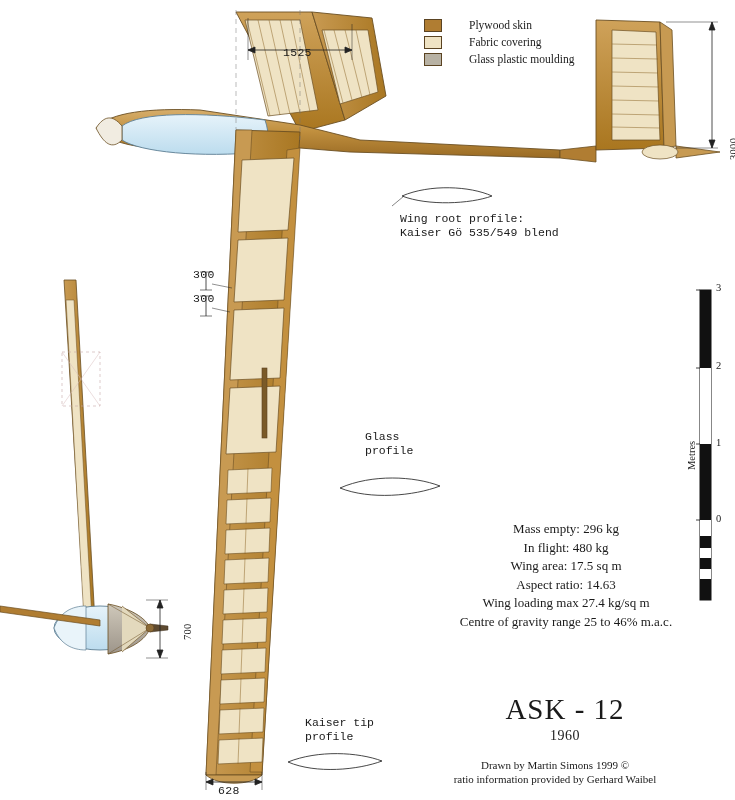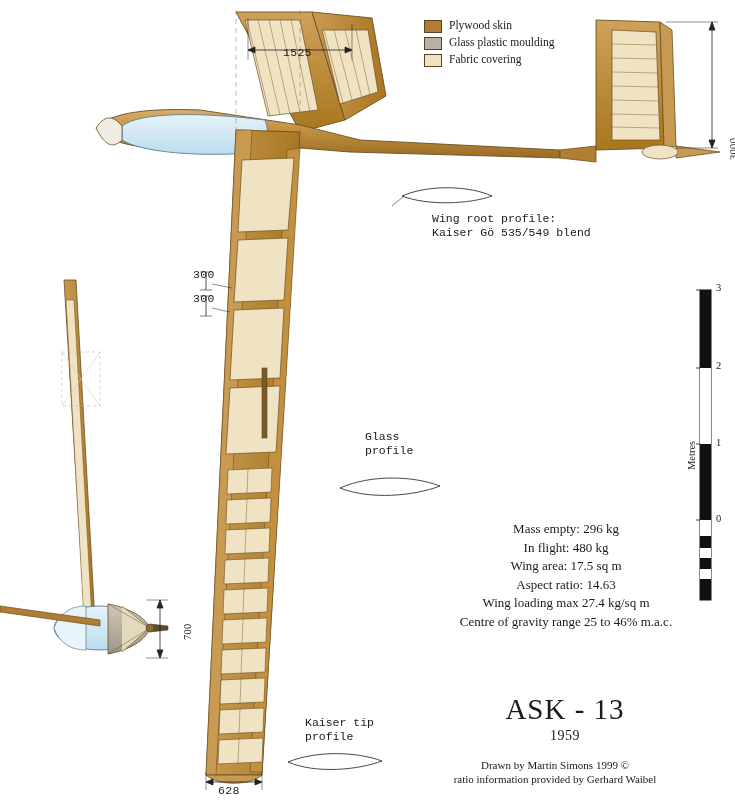--- a/index.html
+++ b/index.html
@@ -9,21 +9,21 @@
     font-family:"Liberation Serif", serif;
     position:relative;
     overflow:hidden;
     color:#1a1a1a;
   }
   .stage{position:absolute;left:0;top:0;width:735px;height:800px;}
   svg.draw{position:absolute;left:0;top:0;width:735px;height:800px;}
 
   
   .legend{position:absolute;left:424px;top:18px;width:180px;font-size:11.5px;line-height:15px;}
-  .legend .row{display:flex;align-items:flex-end;margin-bottom:2px;}
+  .legend .row{display:flex;align-items:center;margin-bottom:2px;gap:20px;}
   .legend .sw{width:16px;height:11px;margin-right:7px;border:0.6px solid #5a4322;}
   .legend .lbl{white-space:nowrap;}
 
   
   .txt{position:absolute;font-family:Liberation Mono, monospace;}
   .dim{font-size:11.5px;letter-spacing:0.3px;}
   .note{font-size:11.5px;line-height:14px;}
   .spec{position:absolute;left:416px;top:520px;width:300px;text-align:center;font-size:13px;line-height:18.5px;}
   .title{position:absolute;left:420px;top:693px;width:290px;text-align:center;}
   .title .main{font-size:29px;letter-spacing:1px;}
@@ -244,37 +244,37 @@
       <path d="M 696 290 L 700 290 M 696 368 L 700 368 M 696 444 L 700 444 M 696 520 L 700 520" stroke="#111" stroke-width="0.8"></path>
     </g>
   </svg>
 
   <div class="legend">
     <div class="row">
       <div class="sw" style="background:#b07d32"></div>
       <div class="lbl">Plywood skin</div>
     </div>
     <div class="row">
+      <div class="sw" style="background:#efe3c4"></div>
+      <div class="lbl">Fabric covering</div>
+    </div>
+    <div class="row">
       <div class="sw" style="background:#b8b2a4"></div>
       <div class="lbl">Glass plastic moulding</div>
-    </div>
-    <div class="row">
-      <div class="sw" style="background:#efe3c4"></div>
-      <div class="lbl">Fabric covering</div>
     </div>
   </div>
 
   <div class="txt dim" style="left:283px;top:46px;">1525</div>
   <div class="vert dim" style="left:728px;top:160px;">3000</div>
   <div class="txt dim" style="left:193px;top:268px;">300</div>
   <div class="txt dim" style="left:193px;top:292px;">300</div>
   <div class="vert dim" style="left:182px;top:640px;">700</div>
   <div class="txt dim" style="left:218px;top:784px;">628</div>
 
-  <div class="txt note" style="left:400px;top:212px;margin-left:32px;">
+  <div class="txt note" style="left:400px;top:212px;">
     <div>Wing root profile:</div>
     <div>Kaiser Gö 535/549 blend</div>
   </div>
 
   <div class="txt note" style="left:365px;top:430px;">
     <div>Glass</div>
     <div>profile</div>
   </div>
 
   <div class="txt note" style="left:305px;top:716px;">
@@ -285,22 +285,22 @@
   <div class="spec">
     <div>Mass empty:  296 kg</div>
     <div>In flight:  480 kg</div>
     <div>Wing area:  17.5 sq m</div>
     <div>Aspect ratio:  14.63</div>
     <div>Wing loading max 27.4 kg/sq m</div>
     <div>Centre of gravity range 25  to 46% m.a.c.</div>
   </div>
 
   <div class="title">
-    <div class="main">ASK - 13</div>
-    <div class="yr">1959</div>
+    <div class="main">ASK - 12</div>
+    <div class="yr">1960</div>
   </div>
 
   <div class="credit">
     <div>Drawn by Martin Simons  1999 ©</div>
     <div>ratio information provided by Gerhard Waibel</div>
   </div>
 
   <div class="scalelbl" style="left:716px;top:282px;">3</div>
   <div class="scalelbl" style="left:716px;top:360px;">2</div>
   <div class="scalelbl" style="left:716px;top:437px;">1</div>

